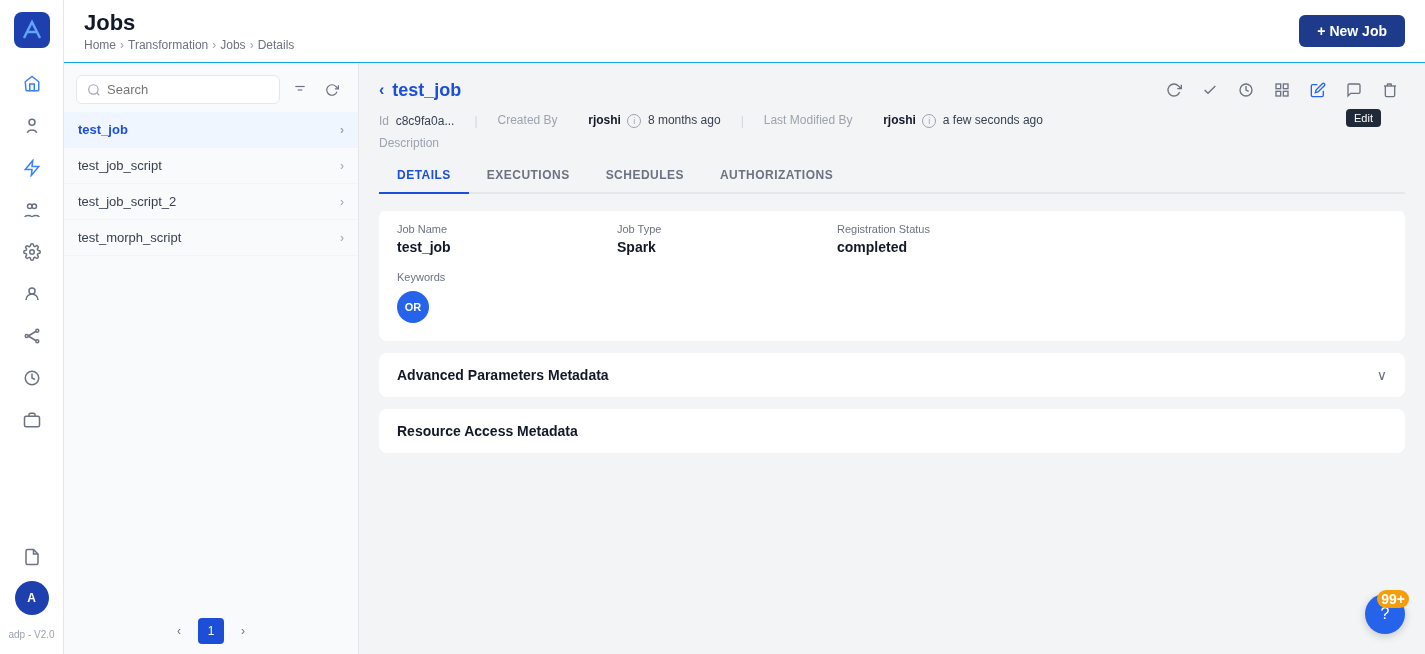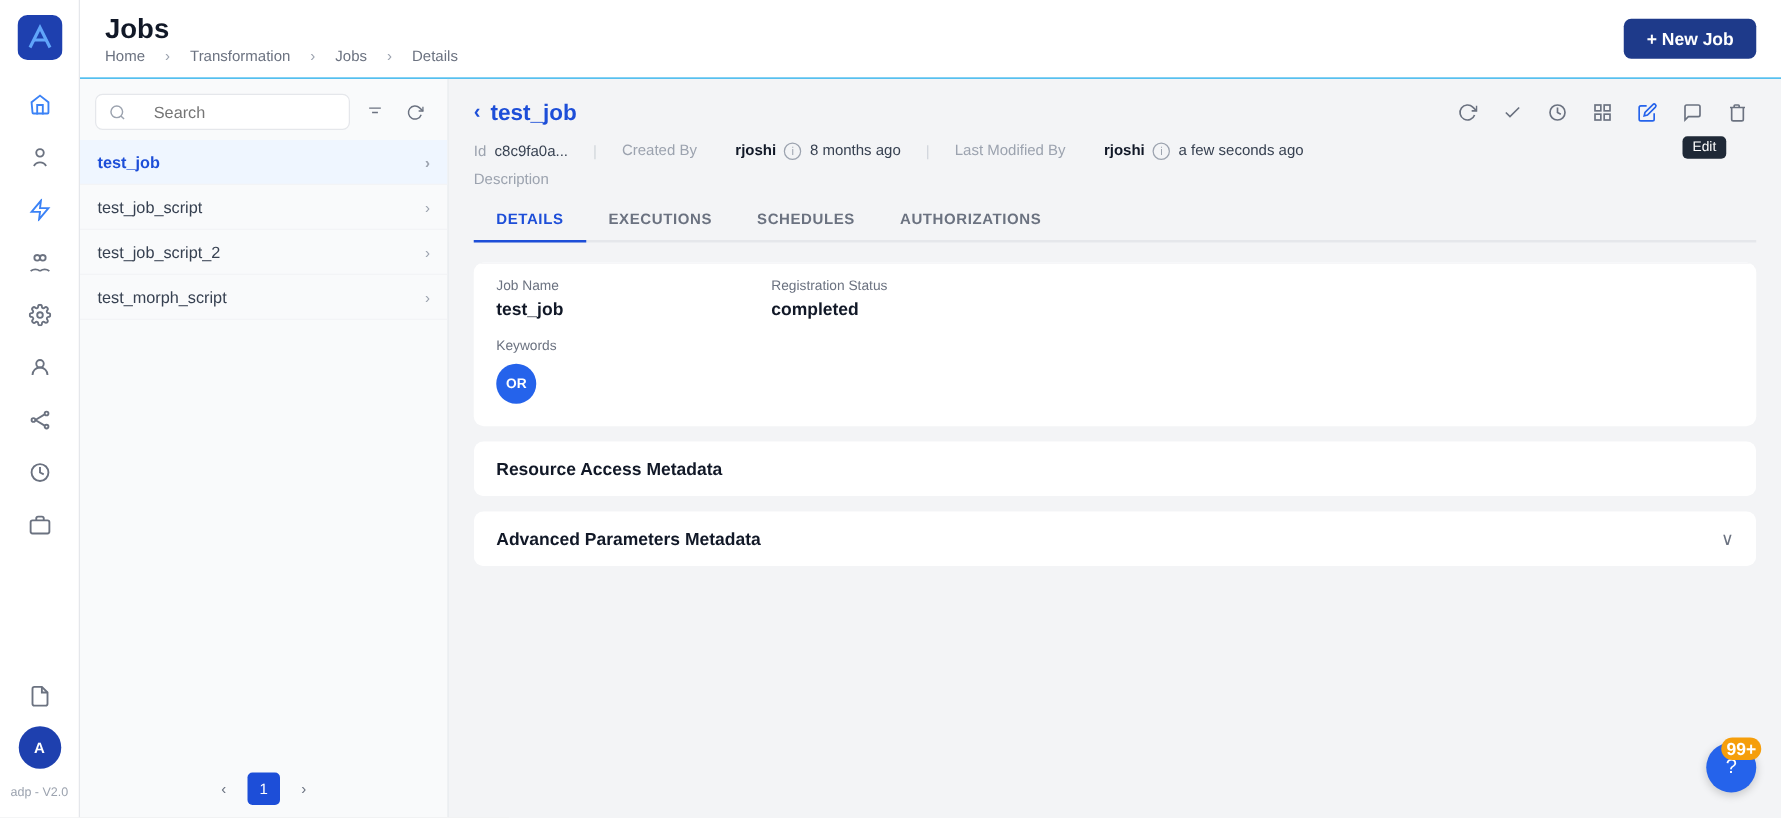--- a/index.html
+++ b/index.html
@@ -71,21 +71,21 @@
       justify-content: space-between;
     }
     .header-left h1 {
       font-size: 22px;
       font-weight: 700;
       color: #111827;
     }
     .breadcrumb {
       display: flex;
       align-items: center;
-      gap: 16px;
+      gap: 4px;
       font-size: 12px;
       color: #6b7280;
       margin-top: 2px;
     }
     .breadcrumb a { color: #6b7280; text-decoration: none; }
     .breadcrumb-sep { color: #9ca3af; }
     .new-job-btn {
       background: #1e3a8a;
       color: #fff;
       border: none;
@@ -123,21 +123,21 @@
       gap: 6px;
     }
     .search-input-wrap {
       flex: 1;
       display: flex;
       align-items: center;
       background: #fff;
       border: 1px solid #e5e7eb;
       border-radius: 6px;
       padding: 6px 10px;
-      gap: 22px;
+      gap: 6px;
     }
     .search-input-wrap input {
       border: none;
       outline: none;
       font-size: 13px;
       color: #374151;
       background: transparent;
       width: 100%;
     }
     .search-icon-svg { color: #9ca3af; flex-shrink: 0; }
@@ -655,41 +655,45 @@
       <div class="detail-content">
 
         <div class="metadata-section">
           <div class="section-body">
             <div class="metadata-fields">
               <div class="meta-field">
                 <label>Job Name</label>
                 <div class="field-value">test_job</div>
               </div>
               <div class="meta-field">
+                <label>Job Type</label>
+                <div class="field-value">Spark</div>
+              </div>
+              <div class="meta-field">
                 <label>Registration Status</label>
                 <div class="field-value">completed</div>
               </div>
             </div>
             <div class="keywords-row">
               <label>Keywords</label>
               <span class="keyword-badge">OR</span>
             </div>
           </div>
         </div>
 
         <div class="metadata-section">
           <div class="section-header">
-            <span class="section-title">Resource Access Metadata</span>
+            <span class="section-title">Advanced Parameters Metadata</span>
+            <span class="section-chevron">∨</span>
           </div>
         </div>
 
         <div class="metadata-section">
           <div class="section-header">
-            <span class="section-title">Advanced Parameters Metadata</span>
-            <span class="section-chevron">∨</span>
+            <span class="section-title">Resource Access Metadata</span>
           </div>
         </div>
       </div>
     </div>
   </div>
 </div>
 
 <div class="help-fab">
   <span>?</span>
   <div class="help-badge">99+</div>

